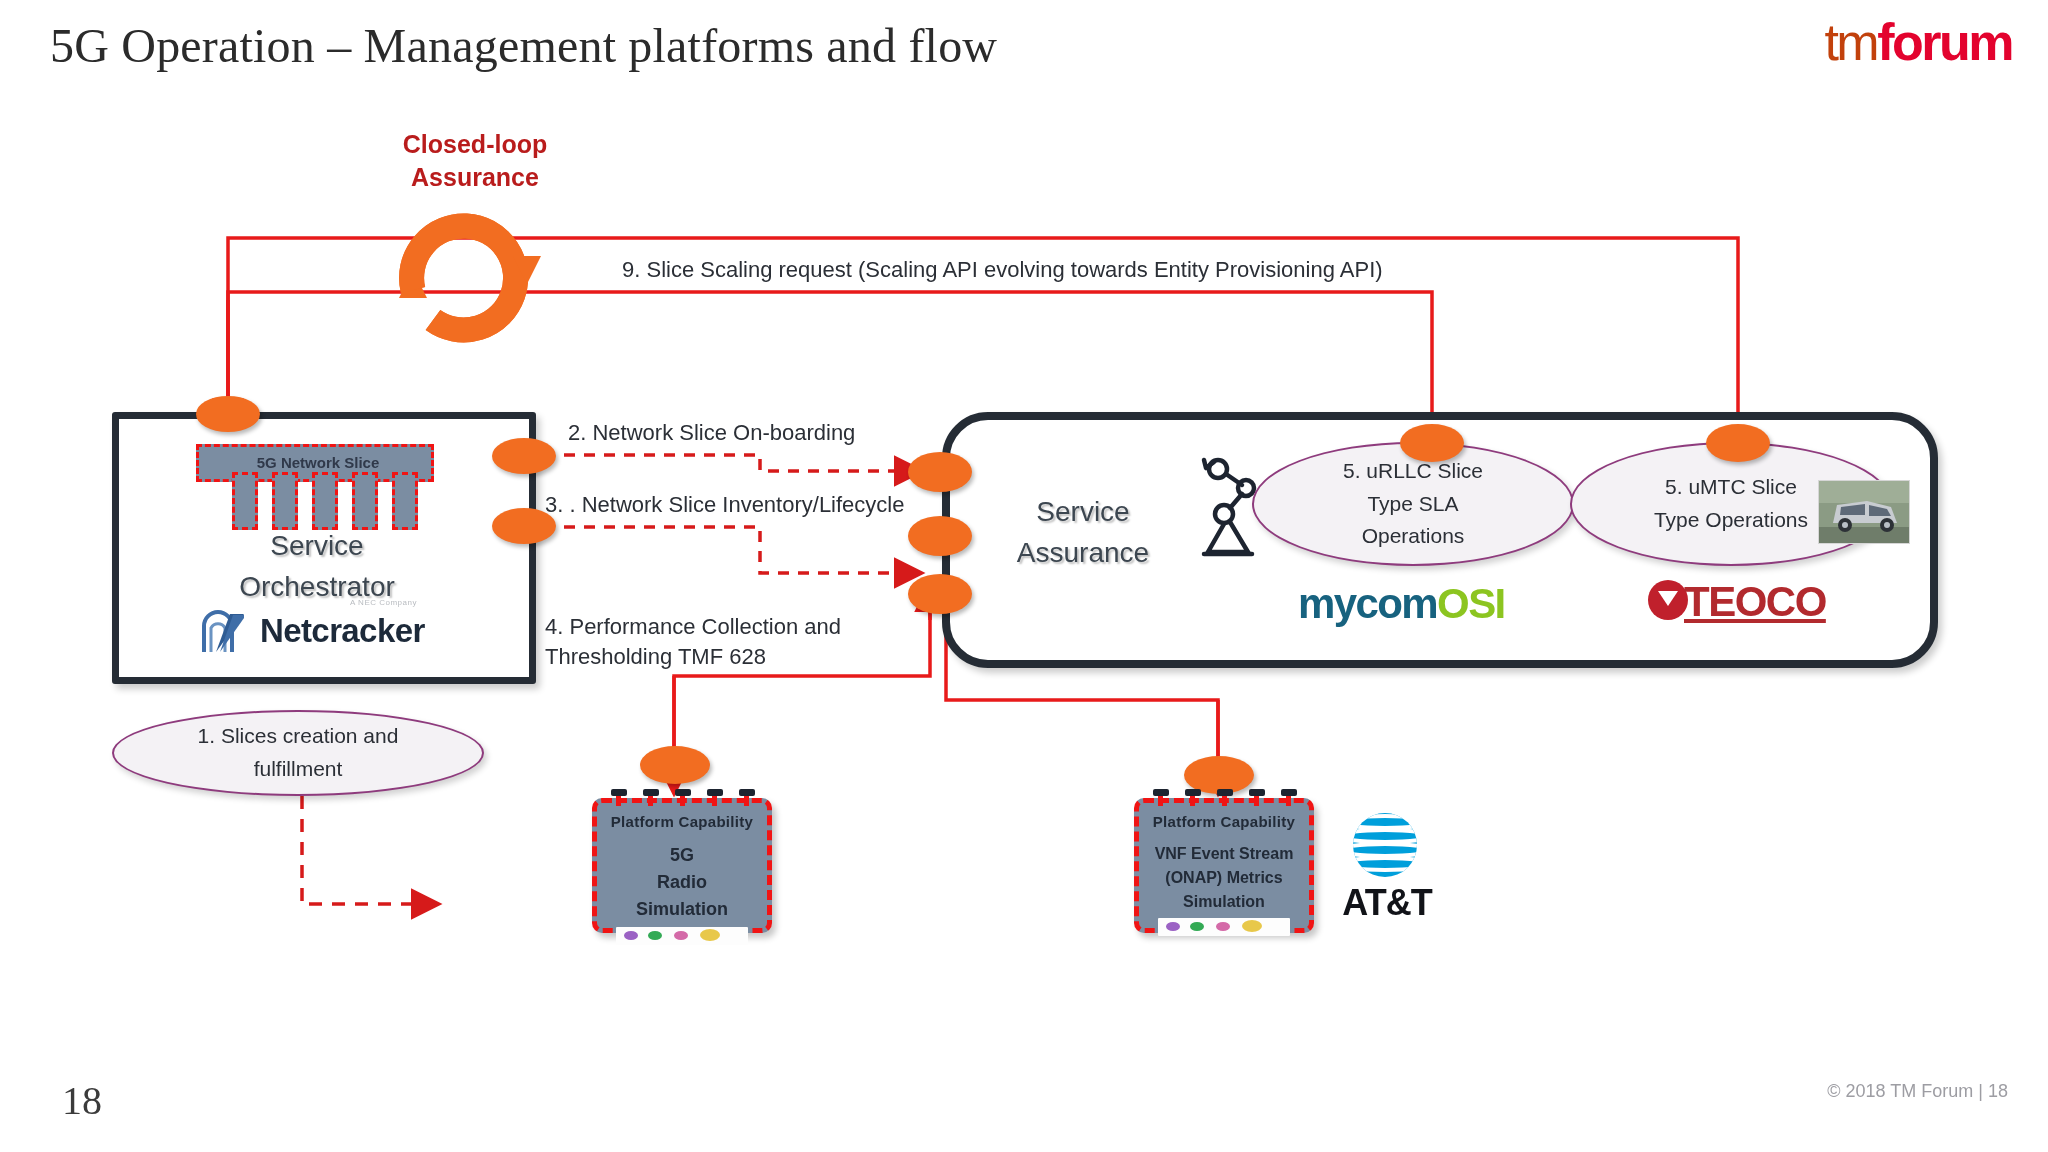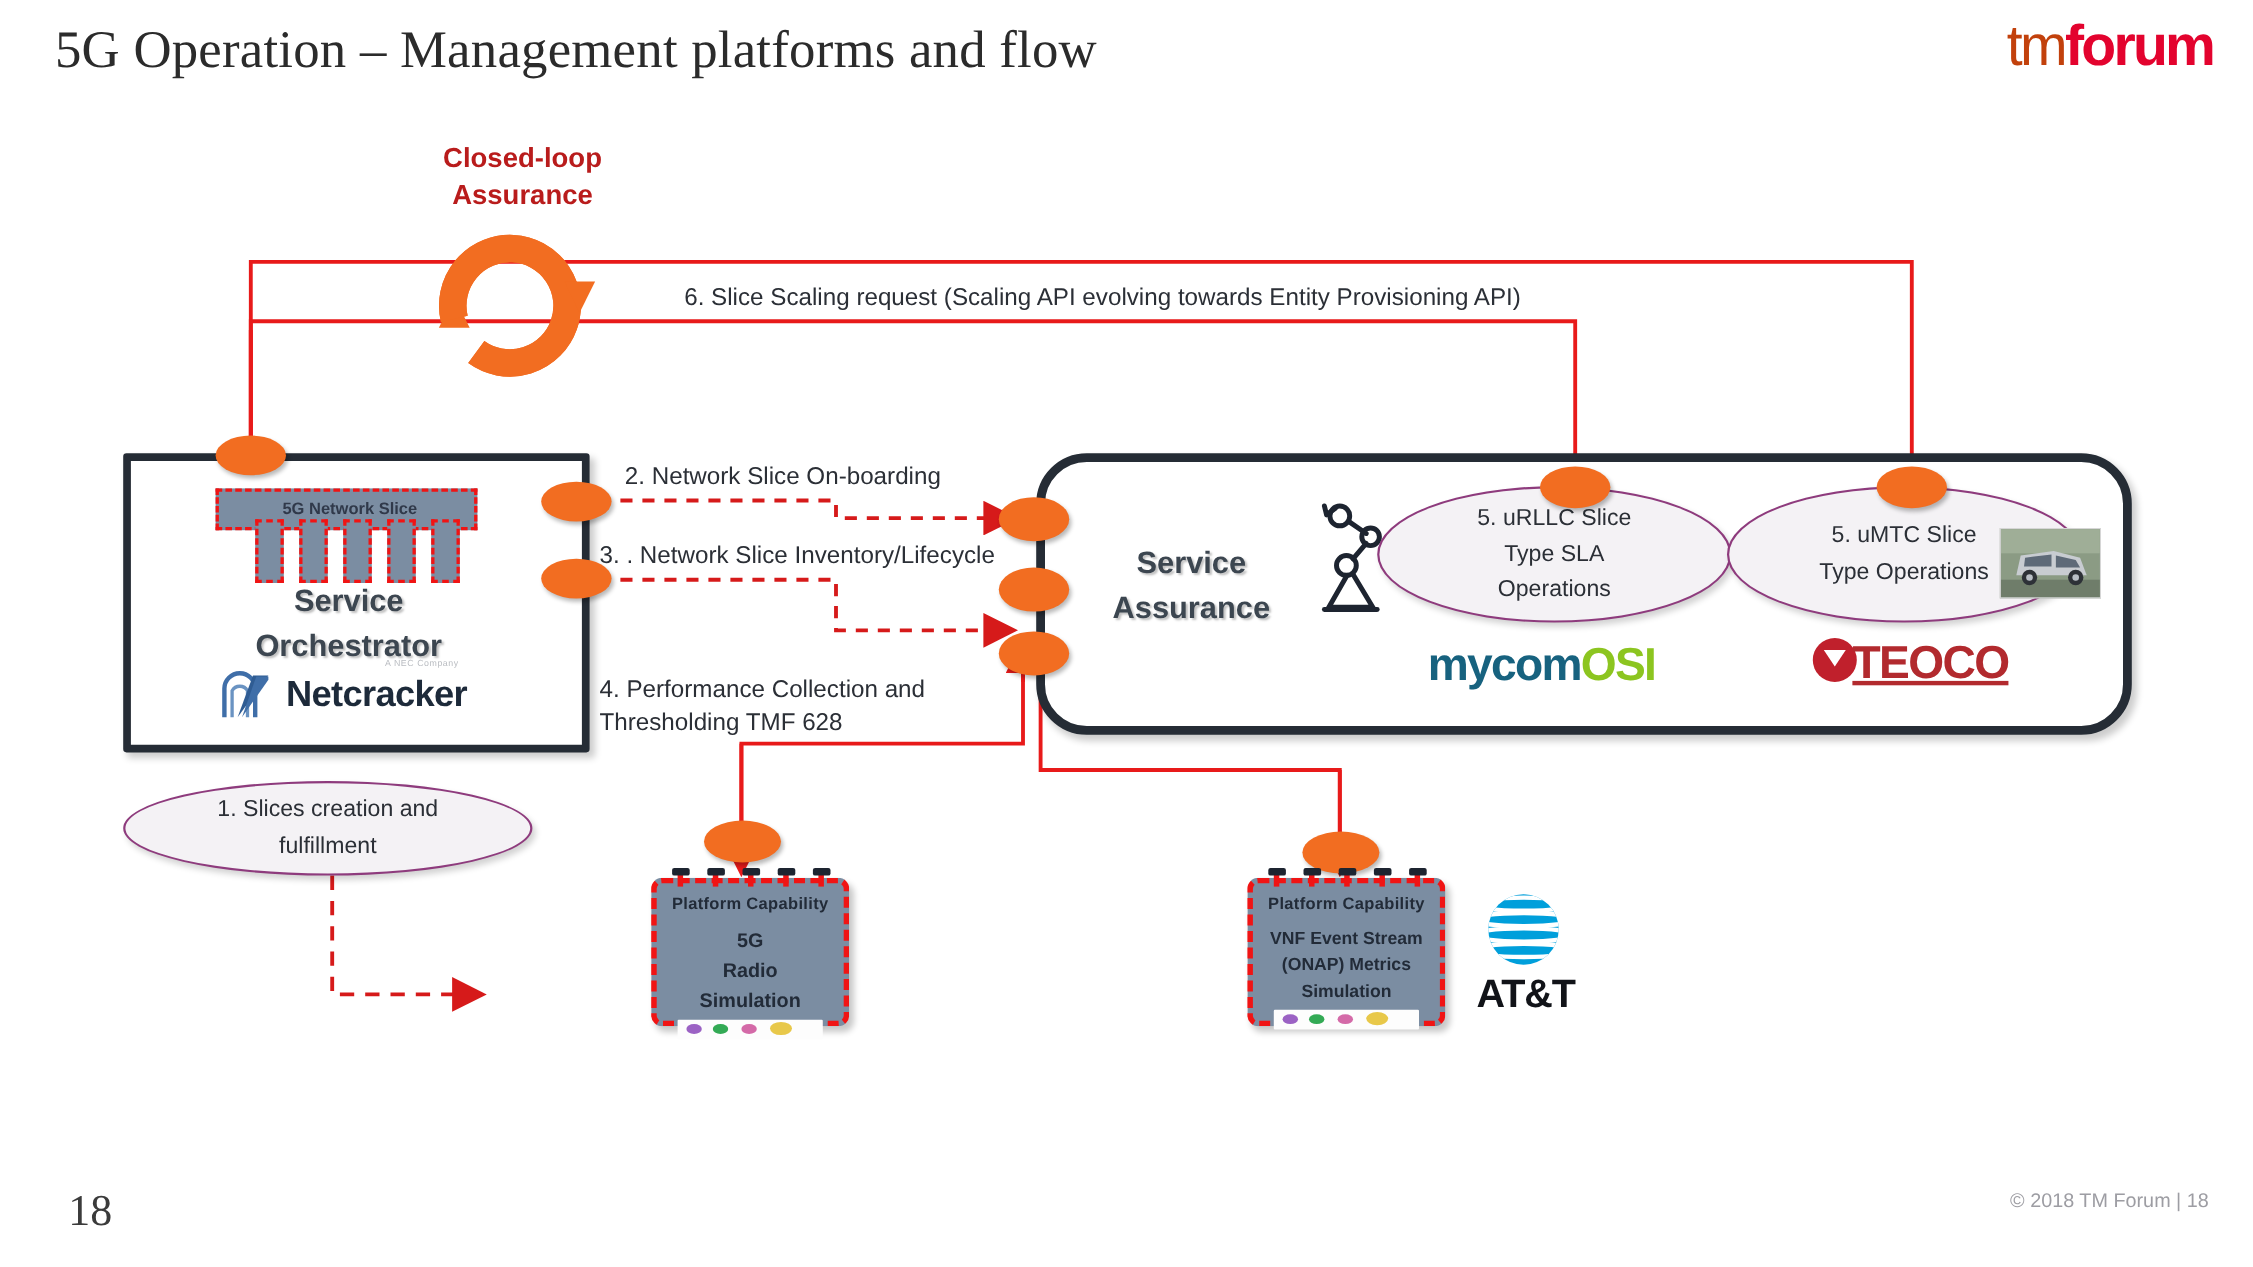--- a/index.html
+++ b/index.html
@@ -27,21 +27,21 @@
   #assurance-box{left:942px;top:412px;width:980px;height:240px;
       border:8px solid #252c35;border-radius:46px;}
 
   
   #slice-stack{left:196px;top:444px;width:238px;height:82px;}
   .slicebar{position:absolute;background:#7b8da2;border:3px dashed #f01414;}
   #slice-label{position:absolute;left:0;top:0;width:238px;height:34px;
       line-height:32px;text-align:center;font-size:15px;font-weight:bold;
       color:#30394a;}
 
-  .boxlabel{font-size:28px;font-weight:bold;color:#3c4650;text-align:center;
+  .boxlabel{font-size:28px;font-weight:normal;color:#3c4650;text-align:center;
       line-height:1.45;text-shadow:2px 2px 2px rgba(0,0,0,.25);}
   #orchestrator-label{left:112px;top:526px;width:410px;}
   #assurance-label{left:978px;top:492px;width:210px;}
 
   
   #netcracker-logo{left:200px;top:612px;width:240px;height:44px;}
   #netcracker-text{position:absolute;left:60px;top:0px;font-size:33px;
       font-weight:bold;color:#1d2a3a;letter-spacing:-.6px;}
   #netcracker-tag{position:absolute;left:150px;top:-14px;font-size:8px;
       color:#b9bcc1;letter-spacing:.5px;}
@@ -263,21 +263,21 @@
 <div class="abs oval" style="left:492px;top:438px;width:64px;height:36px;"></div>
 <div class="abs oval" style="left:492px;top:508px;width:64px;height:36px;"></div>
 <div class="abs oval" style="left:908px;top:452px;width:64px;height:40px;"></div>
 <div class="abs oval" style="left:908px;top:516px;width:64px;height:40px;"></div>
 <div class="abs oval" style="left:908px;top:574px;width:64px;height:40px;"></div>
 <div class="abs oval" style="left:1400px;top:424px;width:64px;height:38px;"></div>
 <div class="abs oval" style="left:1706px;top:424px;width:64px;height:38px;"></div>
 <div class="abs oval" style="left:640px;top:746px;width:70px;height:38px;"></div>
 <div class="abs oval" style="left:1184px;top:756px;width:70px;height:38px;"></div>
 
-<div class="abs flab" id="label-5">6. Slice Scaling request (Scaling API evolving towards Entity Provisioning  API)</div>
+<div class="abs flab" id="label-5">9. Slice Scaling request (Scaling API evolving towards Entity Provisioning  API)</div>
 <div class="abs flab" id="label-2">2. Network Slice On-boarding</div>
 <div class="abs flab" id="label-3">3. . Network Slice Inventory/Lifecycle</div>
 <div class="abs flab" id="label-4">
   <div>4. Performance Collection and</div>
   <div>Thresholding TMF 628</div>
 </div>
 
 <div class="abs pellipse" id="ellipse-slices">
   <div>
     <div>1. Slices creation and</div>

